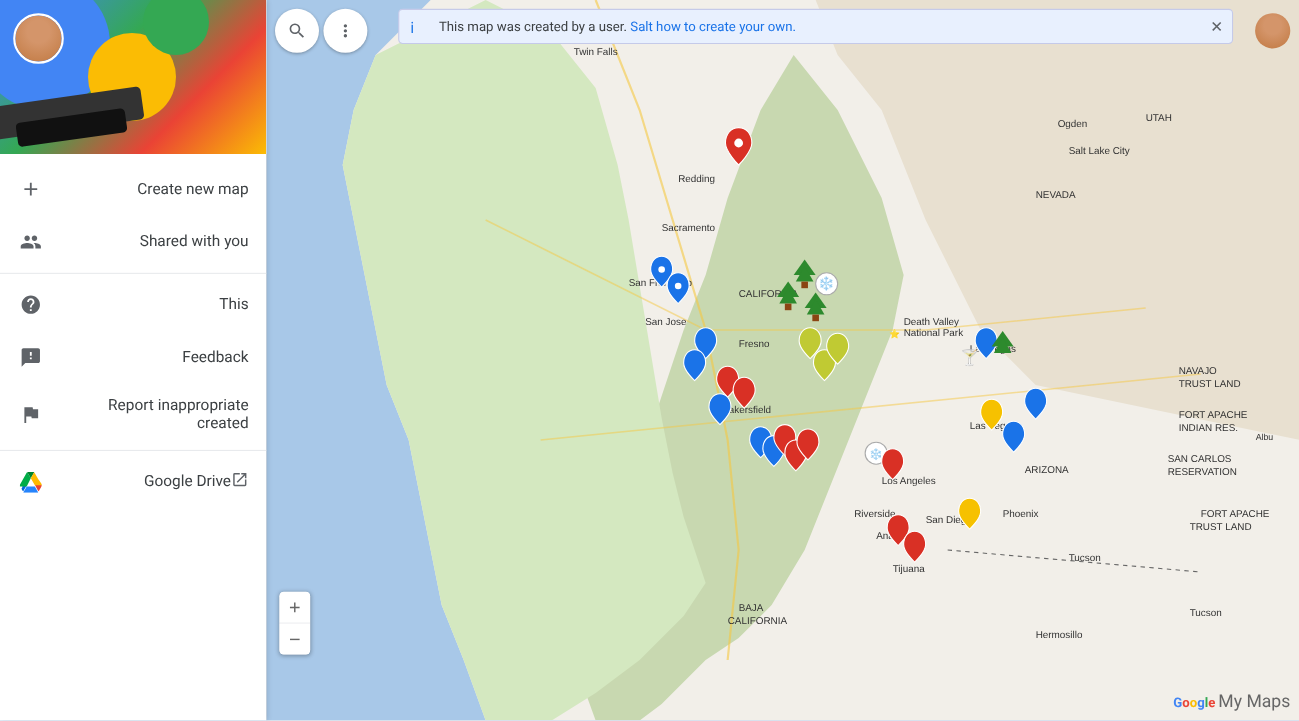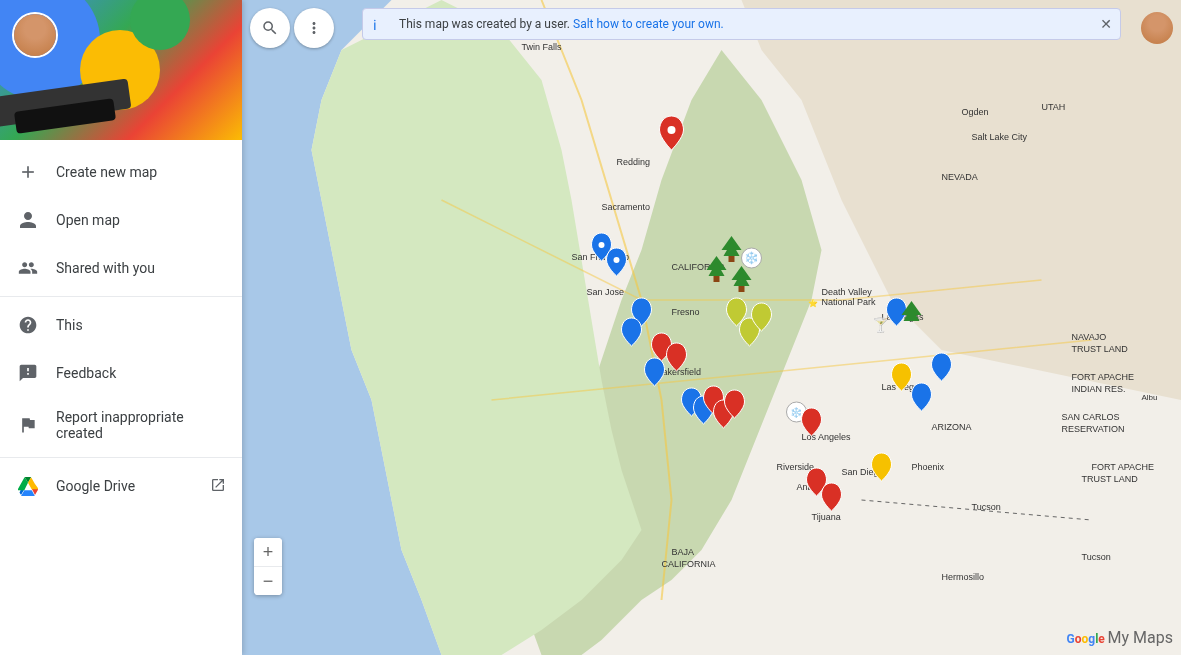--- a/index.html
+++ b/index.html
@@ -8,20 +8,21 @@
     
     #sidebar {
       width: 242px;
       height: 655px;
       background: #fff;
       display: flex;
       flex-direction: column;
       box-shadow: 2px 0 5px rgba(0,0,0,0.15);
       z-index: 10;
       flex-shrink: 0;
+      text-align: right;
     }
 
     #sidebar-header {
       width: 242px;
       height: 140px;
       background: #fff;
       position: relative;
       overflow: hidden;
       flex-shrink: 0;
     }
@@ -303,28 +304,20 @@
     <div class="nav-item">
       <span class="nav-icon">
         <svg width="20" height="20" viewBox="0 0 24 24" fill="none" stroke="#5f6368" stroke-width="2">
           <line x1="12" y1="5" x2="12" y2="19"></line>
             <line x1="5" y1="12" x2="19" y2="12"></line>
         </svg>
       </span>
       <span class="nav-label">Create new map</span>
     </div>
 
-    <div class="nav-item">
-      <span class="nav-icon">
-        <svg width="20" height="20" viewBox="0 0 24 24" fill="#5f6368">
-          <path d="M12 12c2.7 0 4.8-2.1 4.8-4.8S14.7 2.4 12 2.4 7.2 4.5 7.2 7.2 9.3 12 12 12zm0 2.4c-3.2 0-9.6 1.6-9.6 4.8v2.4h19.2v-2.4c0-3.2-6.4-4.8-9.6-4.8z"></path>
-        </svg>
-      </span>
-      <span class="nav-label">Open map</span>
-    </div>
 
     <div class="nav-item">
       <span class="nav-icon">
         <svg width="20" height="20" viewBox="0 0 24 24" fill="#5f6368">
           <path d="M16 11c1.66 0 2.99-1.34 2.99-3S17.66 5 16 5c-1.66 0-3 1.34-3 3s1.34 3 3 3zm-8 0c1.66 0 2.99-1.34 2.99-3S9.66 5 8 5C6.34 5 5 6.34 5 8s1.34 3 3 3zm0 2c-2.33 0-7 1.17-7 3.5V19h14v-2.5c0-2.33-4.67-3.5-7-3.5zm8 0c-.29 0-.62.02-.97.05 1.16.84 1.97 1.97 1.97 3.45V19h6v-2.5c0-2.33-4.67-3.5-7-3.5z"></path>
         </svg>
       </span>
       <span class="nav-label">Shared with you</span>
     </div>
 

